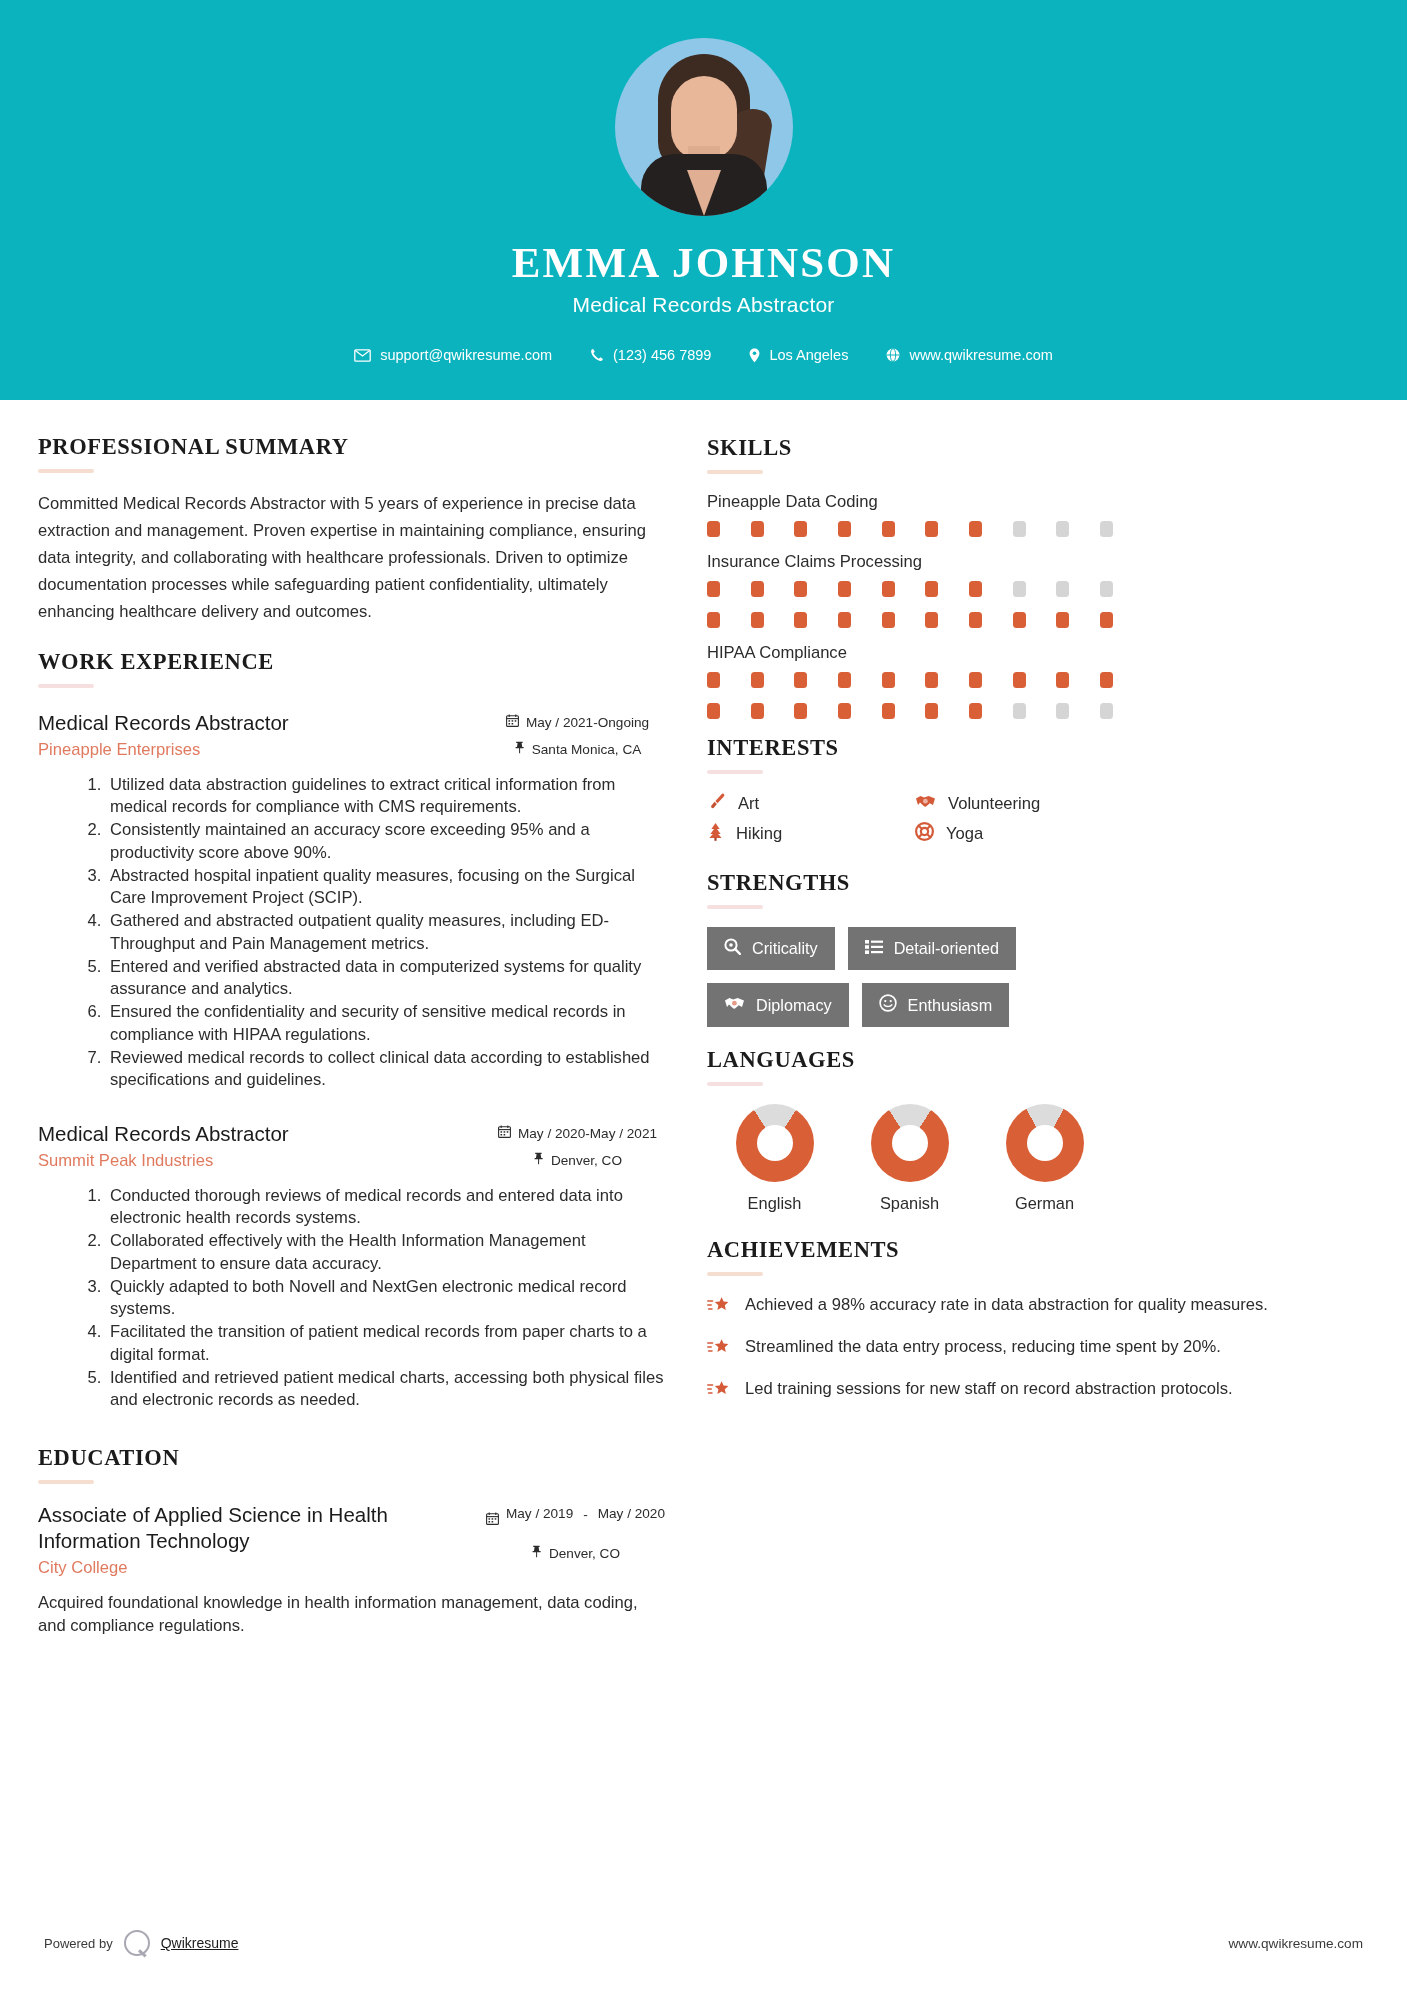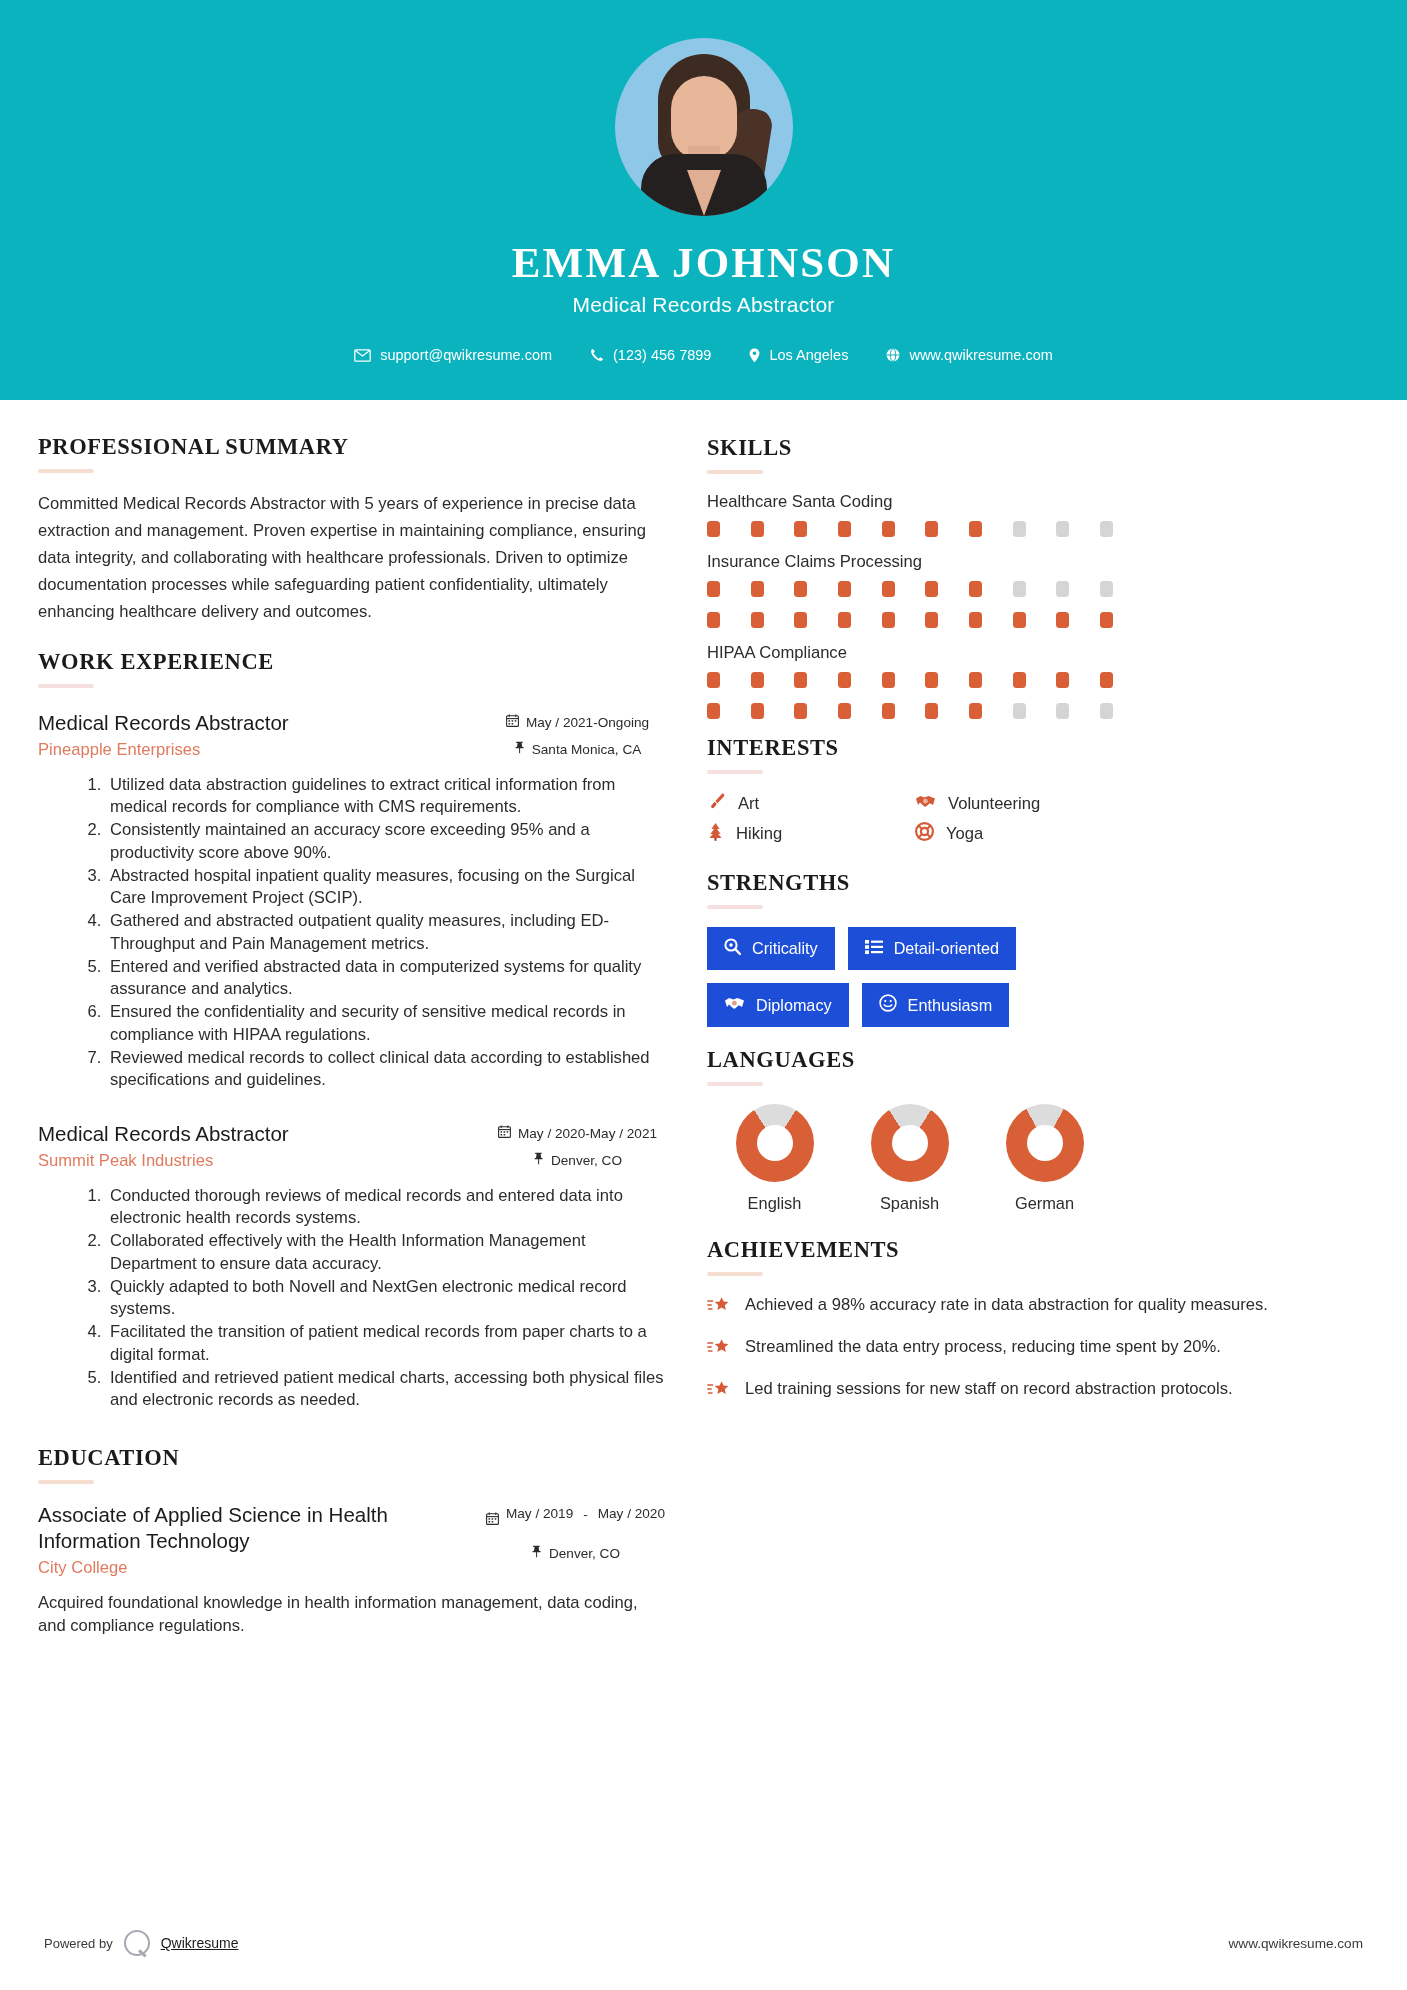--- a/index.html
+++ b/index.html
@@ -157,21 +157,21 @@
   }
   .dot.on { background: #D95F36; }
 
   .interests-grid {
     display: grid; grid-template-columns: 208px 1fr; row-gap: 6px;
   }
   .interest { display: flex; align-items: center; gap: 12px; font-size: 16.6px; color: #2c2c2c; }
 
   .strengths-wrap { display: flex; flex-wrap: wrap; gap: 13px; width: 420px; margin-bottom: 6px;}
   .strength-chip {
-    background: #1d4ed8; color: #fff; font-size: 16.2px;
+    background: #737373; color: #fff; font-size: 16.2px;
     padding: 11px 17px; display: flex; align-items: center; gap: 11px;
     white-space: nowrap;
   }
 
   .langs { display: flex; gap: 0; justify-content: flex-start; margin-top: 4px; }
   .lang { width: 135px; text-align: center; }
   .donut {
     width: 78px; height: 78px; border-radius: 50%;
     margin: 0 auto 12px auto; position: relative;
   }
@@ -420,21 +420,21 @@
       </div>
     </div>
 
     <div class="right-col">
 
       <div>
         <div class="sec-title">SKILLS</div>
         <div class="sec-rule"></div>
         <div id="skills-list">
             <div class="skill-row">
-              <div class="skill-name">Healthcare Santa Coding</div>
+              <div class="skill-name">Pineapple Data Coding</div>
               <div class="dots">
                 <span class="dot on"></span>
                 <span class="dot on"></span>
                 <span class="dot on"></span>
                 <span class="dot on"></span>
                 <span class="dot on"></span>
                 <span class="dot on"></span>
                 <span class="dot on"></span>
                 <span class="dot"></span>
                 <span class="dot"></span>

